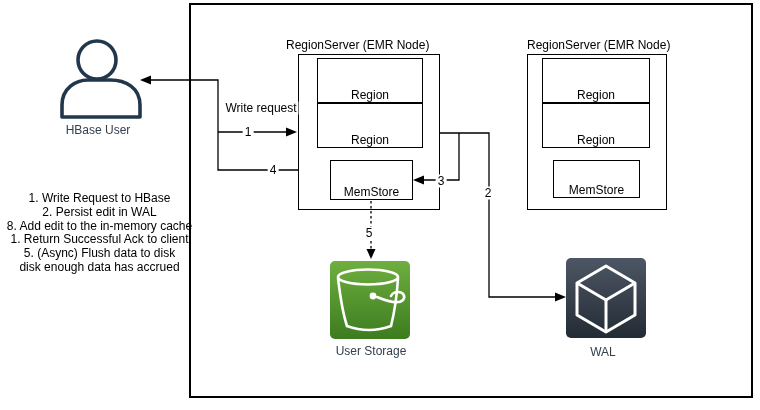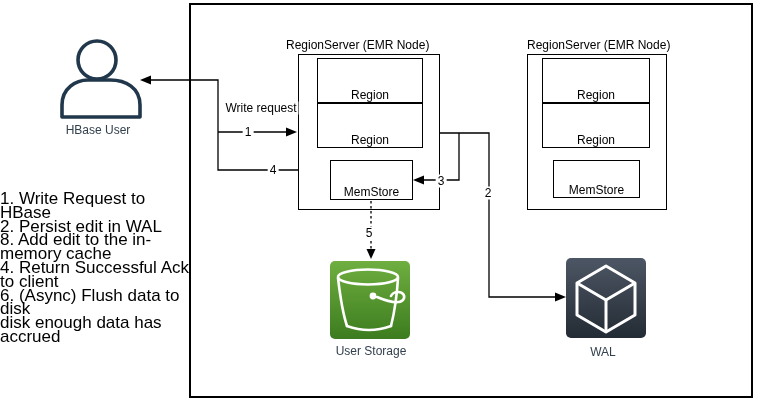--- a/index.html
+++ b/index.html
@@ -23,22 +23,22 @@
   .conn-lbl{
     position:absolute;transform:translate(-50%,-50%);font-size:12px;line-height:13px;
     background:#fff;padding:0 2px;white-space:nowrap;z-index:3;
   }
   .icon-lbl{
     position:absolute;transform:translate(-50%,-50%);font-size:12px;white-space:nowrap;
     color:#33404e;z-index:3;
   }
   .user-lbl{color:#33404e;}
   #notes{
-    position:absolute;left:0;top:192px;width:199px;text-align:left;
-    font-size:17px;line-height:13.8px;z-index:3;
+    position:absolute;left:0;top:192px;width:199px;text-align:center;
+    font-size:12px;line-height:13.8px;z-index:3;
   }
 </style>
 </head>
 <body>
 
 <div id="canvas">
 
   <div class="frame" style="left:189px;top:3px;width:564px;height:395px;"></div>
 
   <div class="rs-title" style="left:286px;top:38px;width:142px;">RegionServer (EMR Node)</div>
@@ -137,18 +137,18 @@
   <div class="conn-lbl" style="left:369px;top:233px;">5</div>
 
   <div class="icon-lbl user-lbl" style="left:98px;top:130px;">HBase User</div>
   <div class="icon-lbl" style="left:371px;top:351px;">User Storage</div>
   <div class="icon-lbl" style="left:603px;top:352px;">WAL</div>
 
   <div id="notes">
     <div>1. Write Request to HBase</div>
     <div>2. Persist edit in WAL</div>
     <div>8. Add edit to the in-memory cache</div>
-    <div>4. Return Successful Ack to client</div>
-    <div>6. (Async) Flush data to disk</div>
+    <div>1. Return Successful Ack to client</div>
+    <div>5. (Async) Flush data to disk</div>
     <div>disk enough data has accrued</div>
   </div>
 
 </div>
 
 </body></html>

